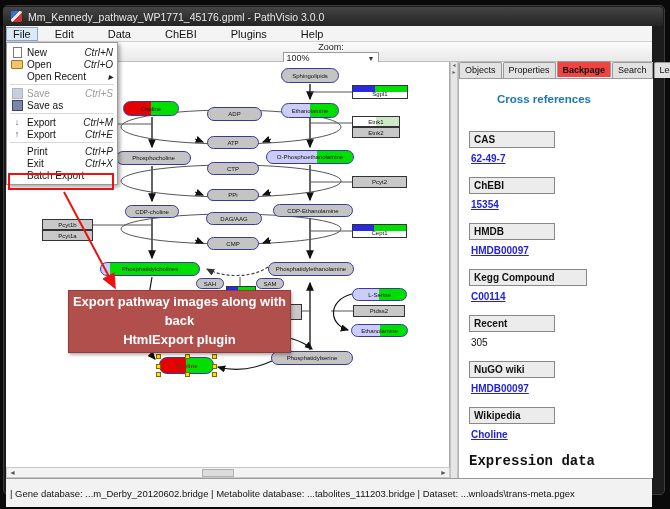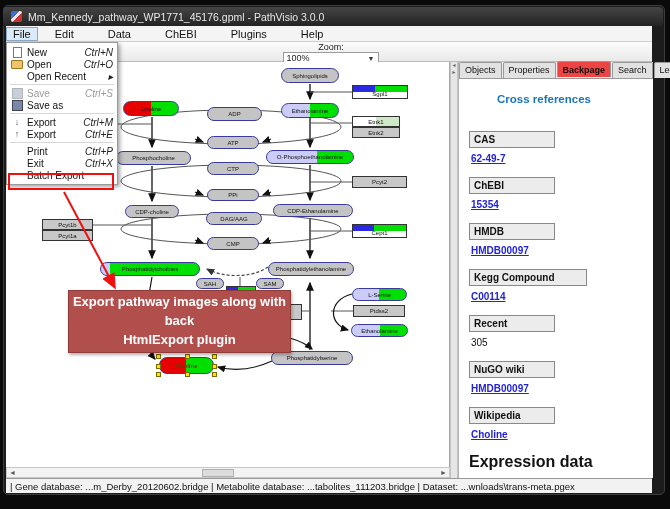--- a/index.html
+++ b/index.html
@@ -37,41 +37,41 @@
           border-right:1px solid #aaa;}
   .splitter{position:absolute;left:450px;top:62px;width:8px;height:416px;background:#e6e6e6;
             border-left:1px solid #c2c2c2;border-right:1px solid #c2c2c2;font-size:6px;color:#666;
             text-align:center;line-height:7px;}
   .hscroll{position:absolute;left:6px;top:467px;width:444px;height:11px;background:#f3f3f3;
            border:1px solid #c8c8c8;display:flex;align-items:center;justify-content:space-between;
            font-size:7px;color:#555;}
   .hs-arrow{width:11px;text-align:center;}
   .hs-thumb{position:absolute;left:195px;top:1px;width:32px;height:8px;background:#dcdcdc;
             border:1px solid #b0b0b0;}
-  .statusbar{position:absolute;left:6px;top:478px;width:646px;height:15px;background:#f2f2f2;
+  .statusbar{position:absolute;left:6px;top:478px;width:646px;height:29px;background:#f2f2f2;
              border-top:1px solid #999;font-size:9.5px;color:#111;display:flex;align-items:center;
              padding-left:4px;white-space:nowrap;overflow:hidden;}
   
   .sidebar{position:absolute;left:458px;top:62px;width:194px;height:416px;background:#fff;
            border-left:1px solid #b5b5b5;}
   .tabs{position:absolute;left:0;top:0;width:194px;height:16px;display:flex;background:#ececec;
         font-size:9px;color:#111;}
   .tab{border:1px solid #9a9a9a;border-bottom:none;background:#e2e2e2;padding:2px 5px;
        margin-right:1px;border-radius:2px 2px 0 0;}
   .tab.active{background:#ef4444;font-weight:bold;position:relative;top:-1px;padding-top:3px;}
   .sb-content{position:absolute;left:0;top:16px;width:194px;height:400px;background:#fff;
               border-top:1px solid #9a9a9a;padding:14px 0 0 10px;overflow:hidden;}
   .sb-heading{color:#1a75bb;font-weight:bold;font-size:11.5px;margin-bottom:26px;margin-left:28px;}
   .xref-box{width:86px;background:#ececec;border:1px solid #888;font-weight:bold;font-size:10px;
             color:#111;padding:2px 4px;margin-bottom:5px;white-space:nowrap;}
   .xref-box.wide{width:118px;}
   .xref-val{font-size:10px;font-weight:bold;color:#2222dd;text-decoration:underline;
             margin:0 0 13px 2px;display:block;}
   .xref-val.plain{color:#111;text-decoration:none;font-weight:normal;}
-  .sb-footer{font-weight:bold;font-size:16px;color:#111;margin-top:4px;}
+  .sb-footer{font-weight:bold;font-size:14px;color:#111;margin-top:4px;font-family:Liberation Mono, monospace;}
   
   .file-menu{position:absolute;left:6px;top:42px;width:112px;background:#fff;border:1px solid #9a9a9a;
              box-shadow:2px 2px 4px rgba(0,0,0,.35);z-index:10;padding:3px 0;font-size:10px;color:#111;}
   .fm-row{display:flex;align-items:center;height:12px;padding:0 4px 0 3px;text-align:right;}
   .fm-row.disabled{color:#9a9a9a;}
   .fm-icon{width:14px;height:11px;display:inline-flex;align-items:center;justify-content:center;
            margin-right:3px;font-size:9px;color:#445588;}
   .new-document-icon::before{content:"";display:block;width:7px;height:9px;background:#fff;
       border:1px solid #777;}
   .open-folder-icon::before{content:"";display:block;width:10px;height:7px;background:#f0c36d;

